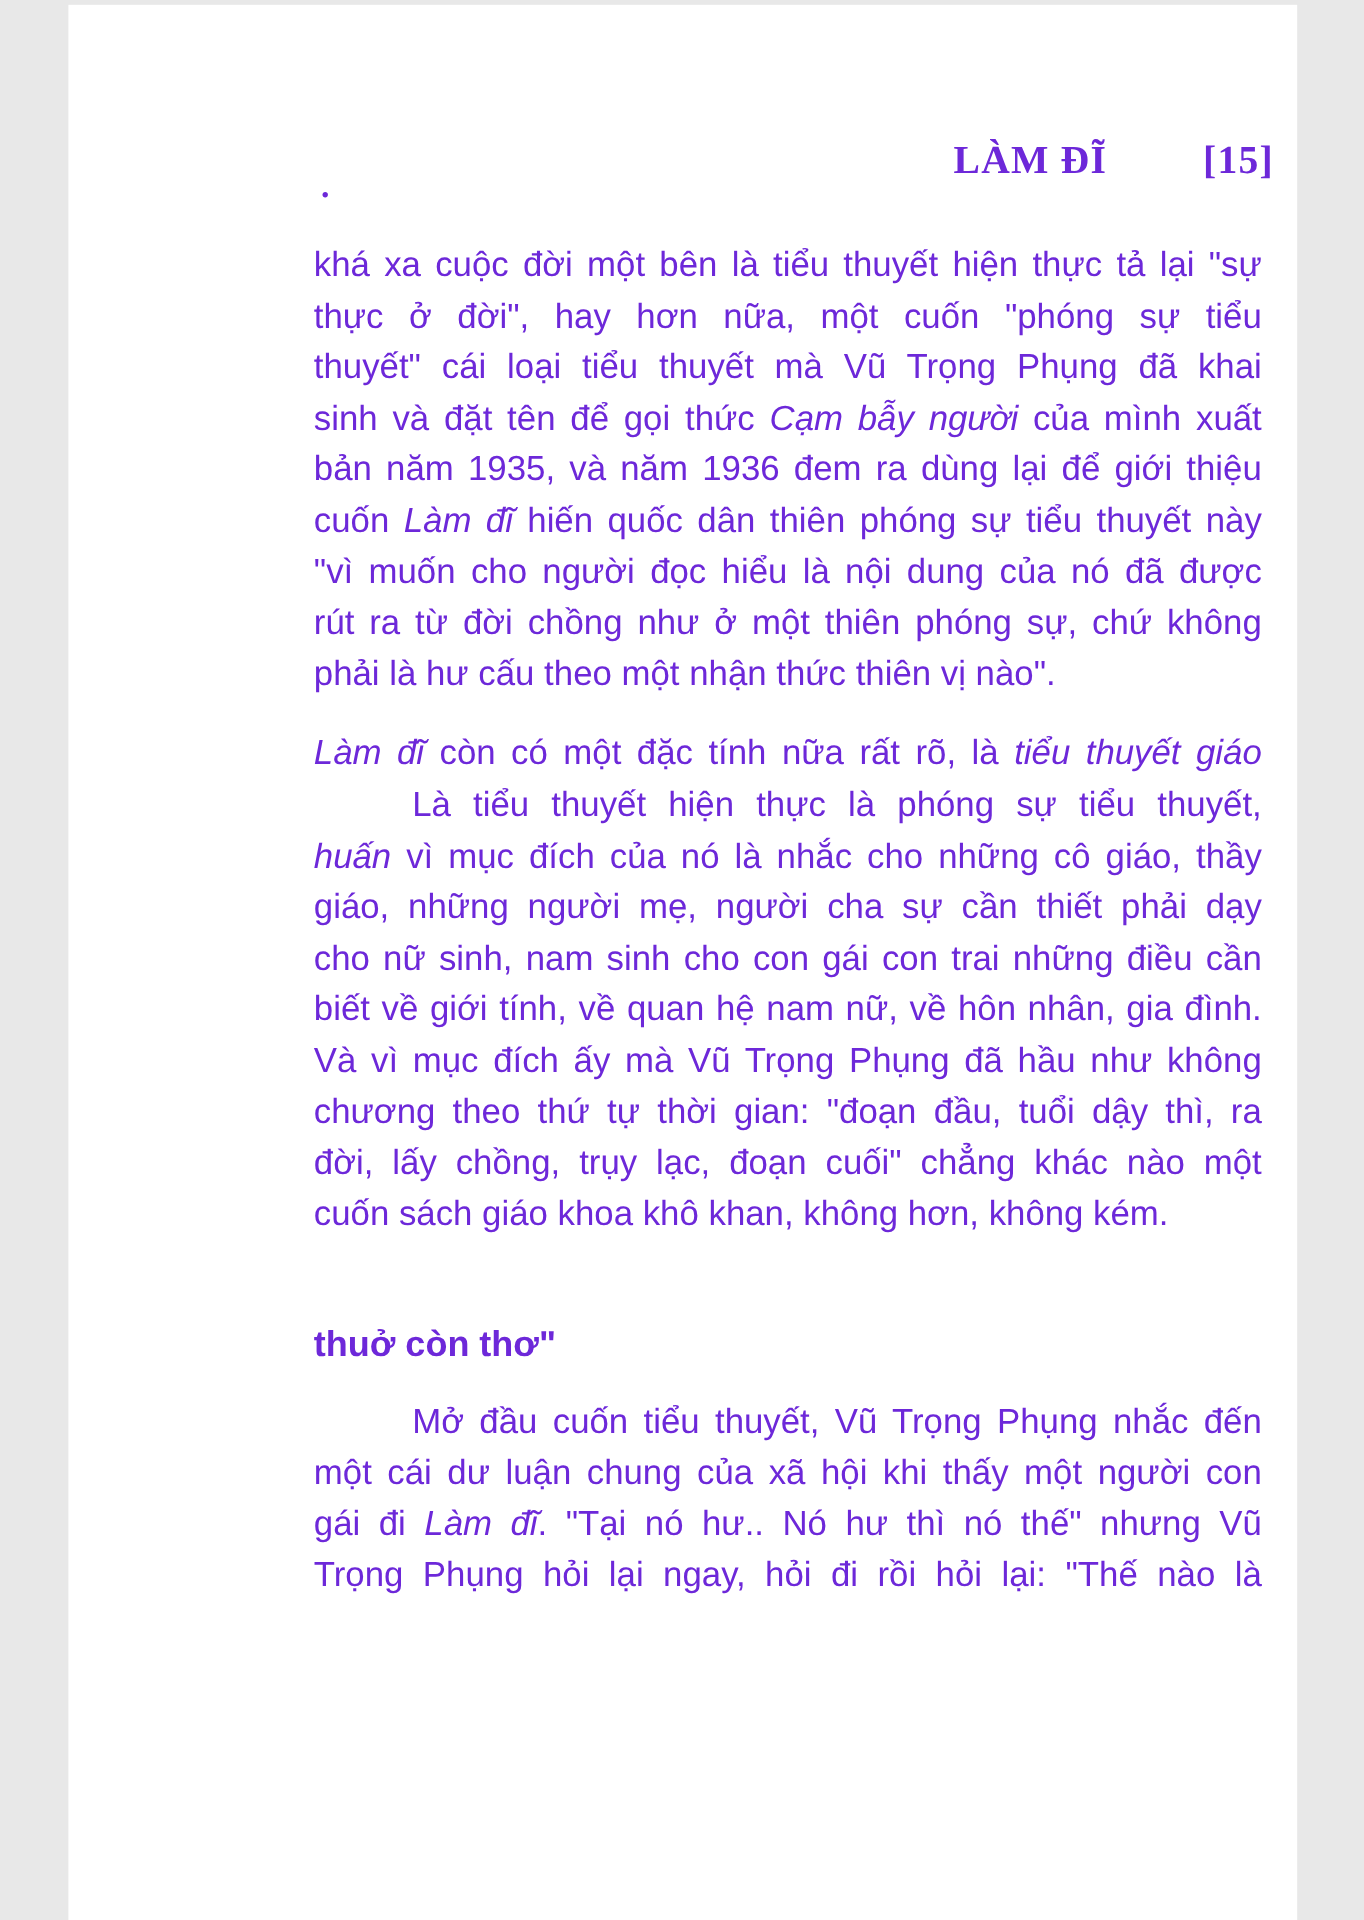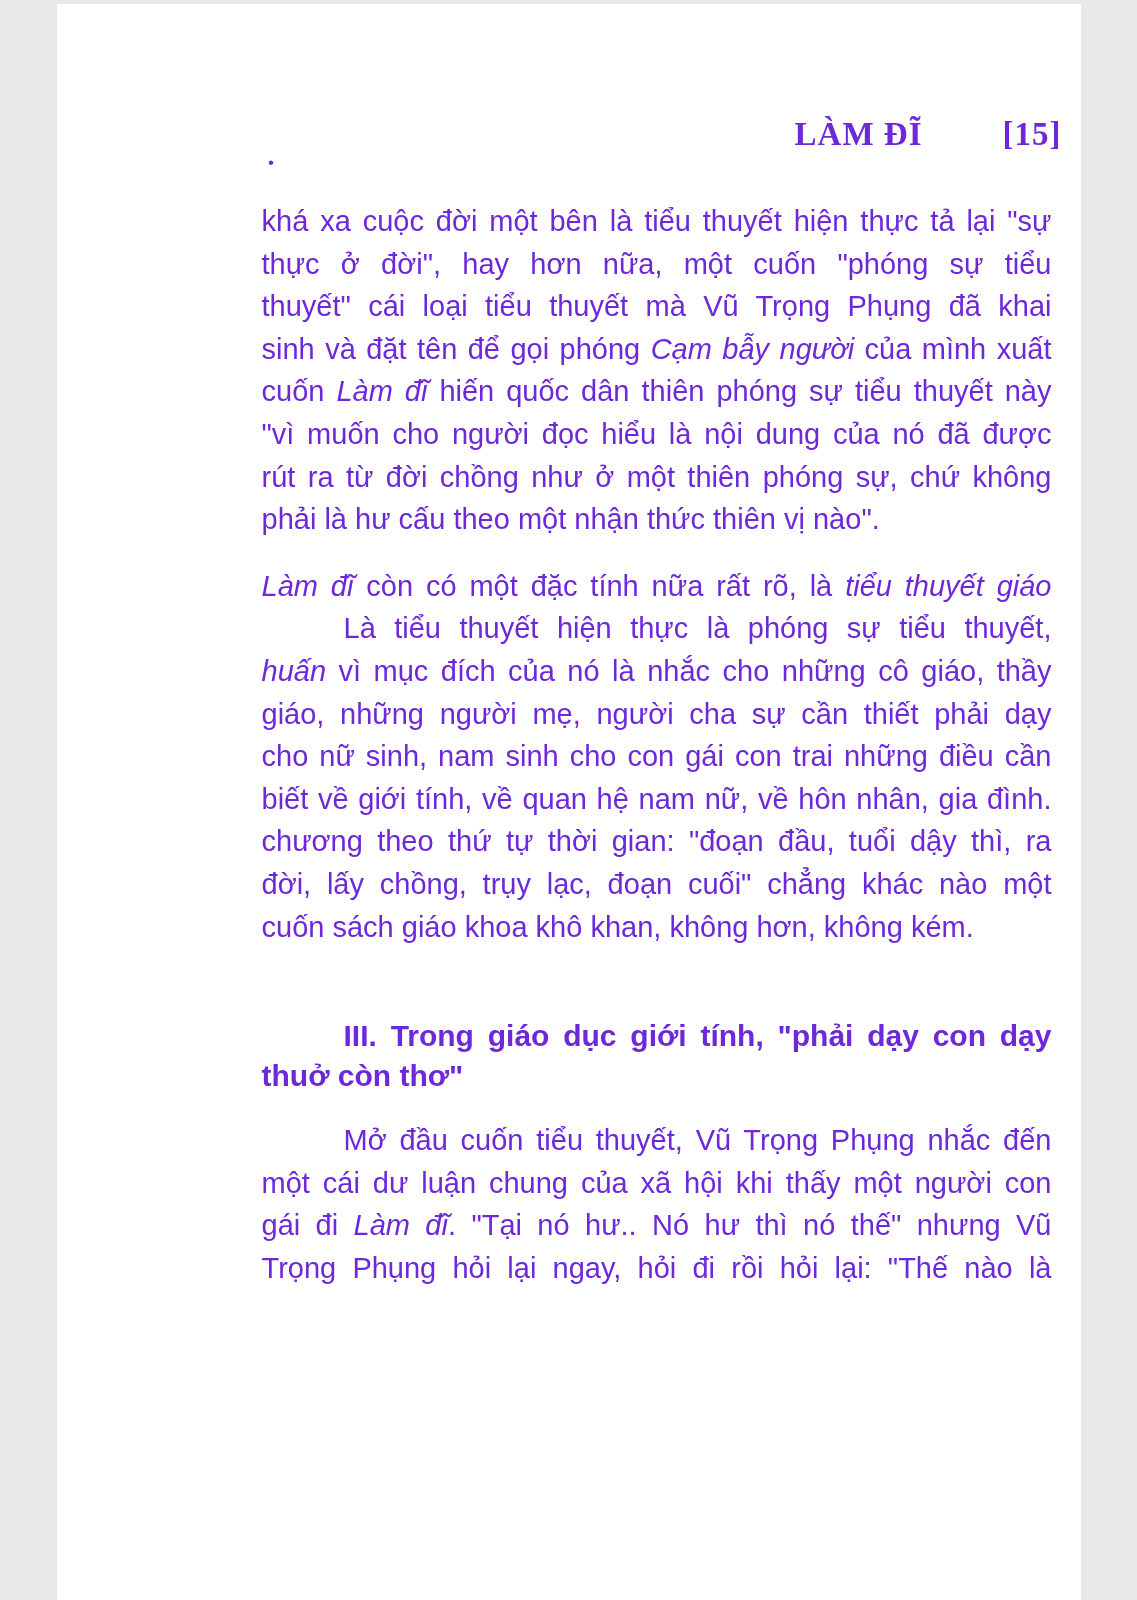--- a/index.html
+++ b/index.html
@@ -56,39 +56,40 @@
     <span>[15]</span>
   </header>
 
   <span class="stray-dot">.</span>
 
   <main class="body-col">
     <div class="block para" id="block-0">
         <div class="line"><span>khá xa cuộc đời một bên là tiểu thuyết hiện thực tả lại "sự</span></div>
         <div class="line"><span>thực ở đời", hay hơn nữa, một cuốn "phóng sự tiểu</span></div>
         <div class="line"><span>thuyết" cái loại tiểu thuyết mà Vũ Trọng Phụng đã khai</span></div>
-        <div class="line"><span>sinh và đặt tên để gọi phóng </span><em>Cạm bẫy người</em><span> của mình xuất</span></div>
+        <div class="line"><span>sinh và đặt tên để gọi thức </span><em>Cạm bẫy người</em><span> của mình xuất</span></div>
+        <div class="line"><span>bản năm 1935, và năm 1936 đem ra dùng lại để giới thiệu</span></div>
         <div class="line"><span>cuốn </span><em>Làm đĩ</em><span> hiến quốc dân thiên phóng sự tiểu thuyết này</span></div>
         <div class="line"><span>"vì muốn cho người đọc hiểu là nội dung của nó đã được</span></div>
         <div class="line"><span>rút ra từ đời chồng như ở một thiên phóng sự, chứ không</span></div>
         <div class="line nolast"><span>phải là hư cấu theo một nhận thức thiên vị nào".</span></div>
       </div>
     <div class="block para" id="block-1">
         <div class="line"><em>Làm đĩ</em><span> còn có một đặc tính nữa rất rõ, là </span><em>tiểu thuyết giáo</em></div>
         <div class="line ind"><span>Là tiểu thuyết hiện thực là phóng sự tiểu thuyết,</span></div>
         <div class="line"><em>huấn</em><span> vì mục đích của nó là nhắc cho những cô giáo, thầy</span></div>
         <div class="line"><span>giáo, những người mẹ, người cha sự cần thiết phải dạy</span></div>
         <div class="line"><span>cho nữ sinh, nam sinh cho con gái con trai những điều cần</span></div>
         <div class="line"><span>biết về giới tính, về quan hệ nam nữ, về hôn nhân, gia đình.</span></div>
+        <div class="line"><span>Và vì mục đích ấy mà Vũ Trọng Phụng đã hầu như không</span></div>
         <div class="line"><span>chương theo thứ tự thời gian: "đoạn đầu, tuổi dậy thì, ra</span></div>
         <div class="line"><span>đời, lấy chồng, trụy lạc, đoạn cuối" chẳng khác nào một</span></div>
         <div class="line nolast"><span>cuốn sách giáo khoa khô khan, không hơn, không kém.</span></div>
       </div>
     <h3 class="block heading" id="block-2">
-        <div class="line ind"><span>III. Trong giáo dục giới tính, "phải dạy con dạy</span></div>
         <div class="line nolast"><span>thuở còn thơ"</span></div>
       </h3>
     <div class="block para" id="block-3">
         <div class="line ind"><span>Mở đầu cuốn tiểu thuyết, Vũ Trọng Phụng nhắc đến</span></div>
         <div class="line"><span>một cái dư luận chung của xã hội khi thấy một người con</span></div>
         <div class="line"><span>gái đi </span><em>Làm đĩ</em><span>. "Tại nó hư.. Nó hư thì nó thế" nhưng Vũ</span></div>
         <div class="line"><span>Trọng Phụng hỏi lại ngay, hỏi đi rồi hỏi lại: "Thế nào là</span></div>
       </div>
   </main>
 

